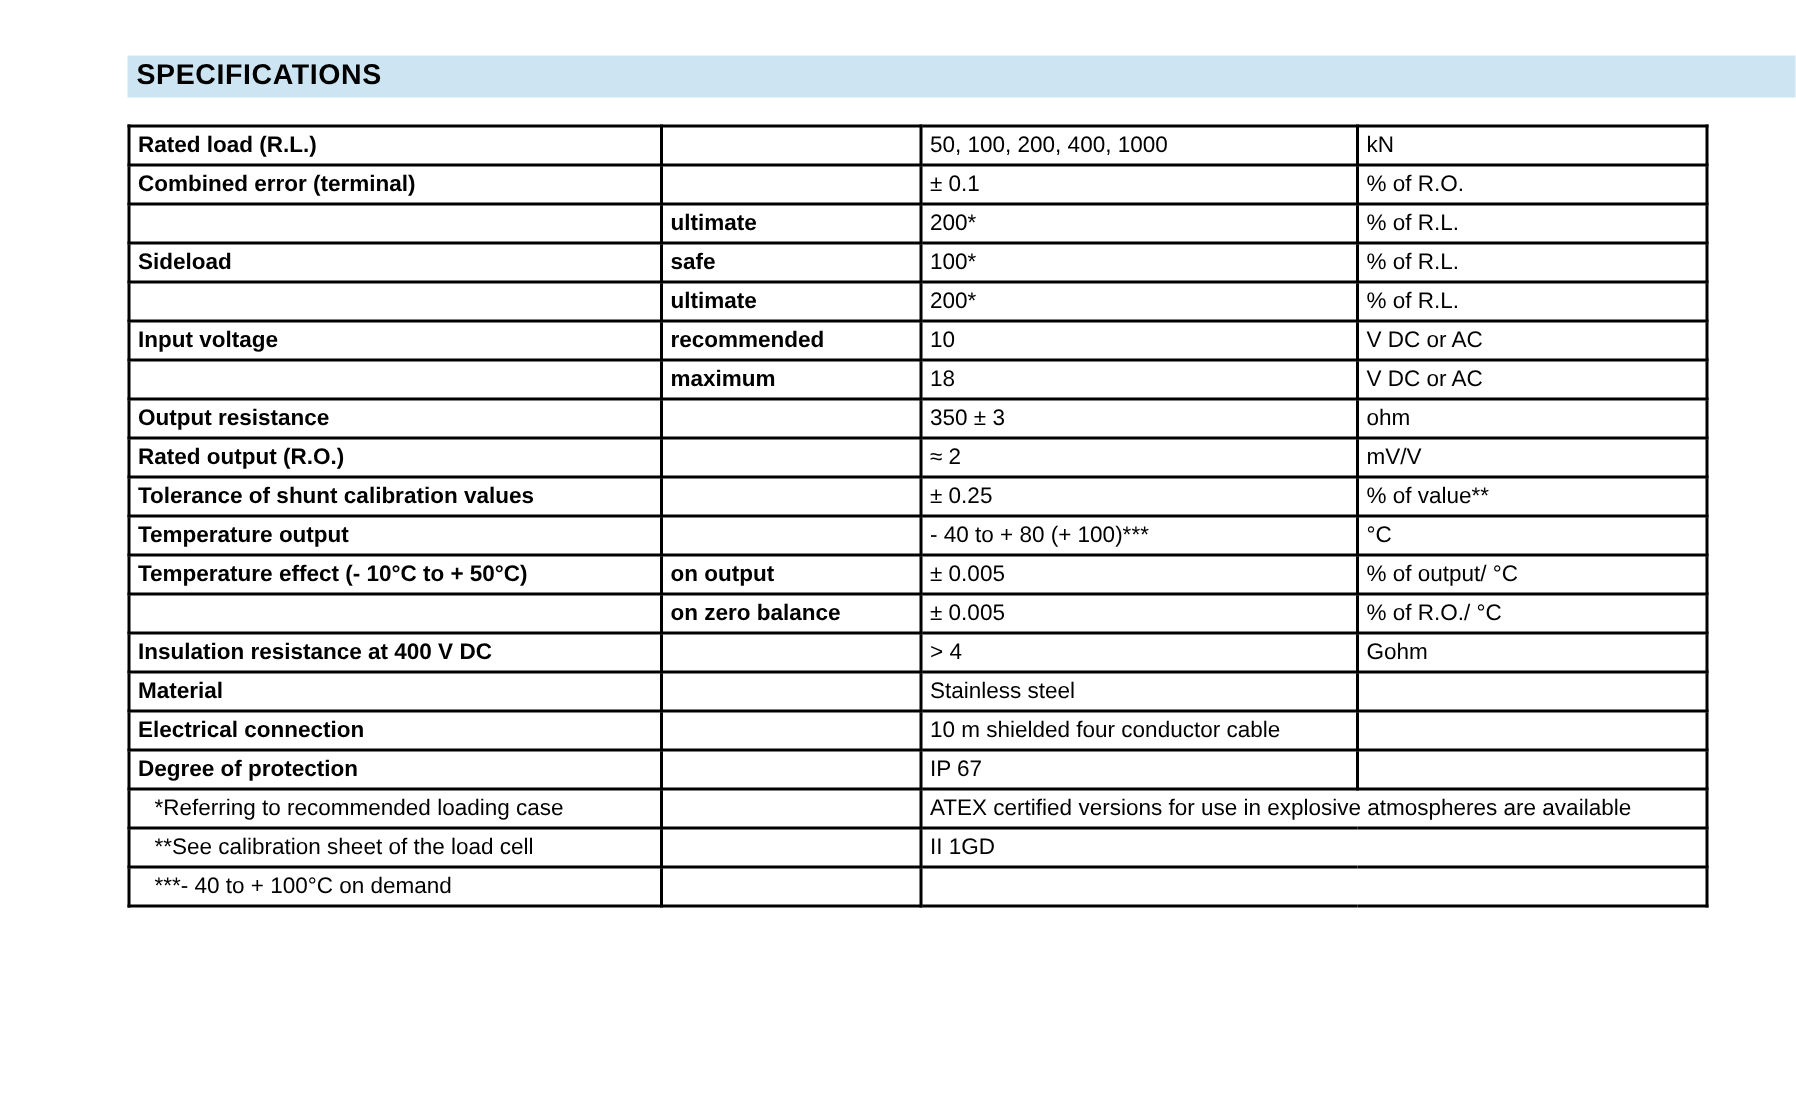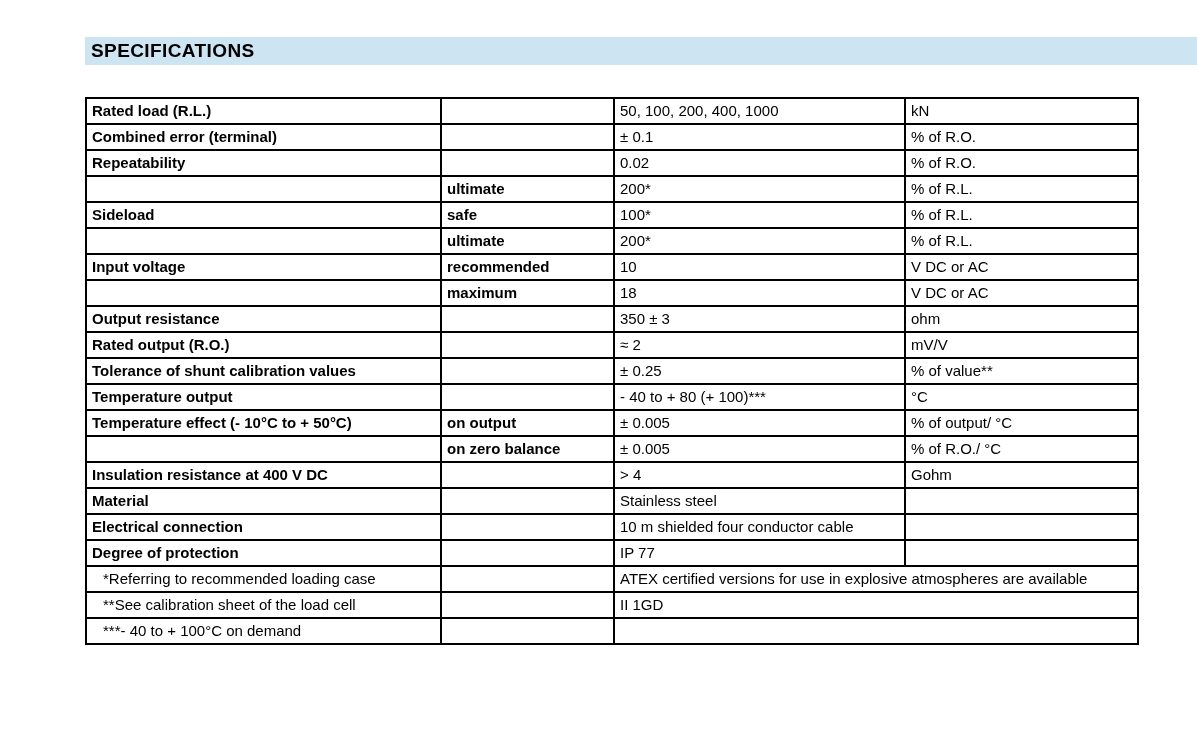--- a/index.html
+++ b/index.html
@@ -31,21 +31,21 @@
   }
   .titlebar .title {
     font-size: 19px;
     font-weight: bold;
     letter-spacing: 0.4px;
     padding-left: 6px;
     line-height: 28px;
     white-space: nowrap;
   }
   .spec-table {
-    margin-top: 32px;
+    margin-top: 18px;
     width: 1052px;
     border-collapse: collapse;
     table-layout: fixed;
   }
   .spec-table td {
     border: 2px solid #000000;
     height: 26px;
     box-sizing: border-box;
     padding: 0 4px 0 5px;
     font-size: 15px;
@@ -89,26 +89,20 @@
             <td class="value">50, 100, 200, 400, 1000</td>
             <td class="unit">kN</td>
           </tr>
           <tr>
             <td class="param">Combined error (terminal)</td>
             <td class="sub"></td>
             <td class="value">± 0.1</td>
             <td class="unit">% of R.O.</td>
           </tr>
           <tr>
-            <td class="param">Repeatability</td>
-            <td class="sub"></td>
-            <td class="value">0.02</td>
-            <td class="unit">% of R.O.</td>
-          </tr>
-          <tr>
             <td class="param"></td>
             <td class="sub">ultimate</td>
             <td class="value">200*</td>
             <td class="unit">% of R.L.</td>
           </tr>
           <tr>
             <td class="param">Sideload</td>
             <td class="sub">safe</td>
             <td class="value">100*</td>
             <td class="unit">% of R.L.</td>
@@ -181,21 +175,21 @@
           </tr>
           <tr>
             <td class="param">Electrical connection</td>
             <td class="sub"></td>
             <td class="value">10 m shielded four conductor cable</td>
             <td class="unit"></td>
           </tr>
           <tr>
             <td class="param">Degree of protection</td>
             <td class="sub"></td>
-            <td class="value">IP 77</td>
+            <td class="value">IP 67</td>
             <td class="unit"></td>
           </tr>
           <tr class="footnote">
             <td class="param">*Referring to recommended loading case</td>
             <td class="sub"></td>
             <td class="value" colspan="2">ATEX certified versions for use in explosive atmospheres are available</td>
           </tr>
           <tr class="footnote">
             <td class="param">**See calibration sheet of the load cell</td>
             <td class="sub"></td>

